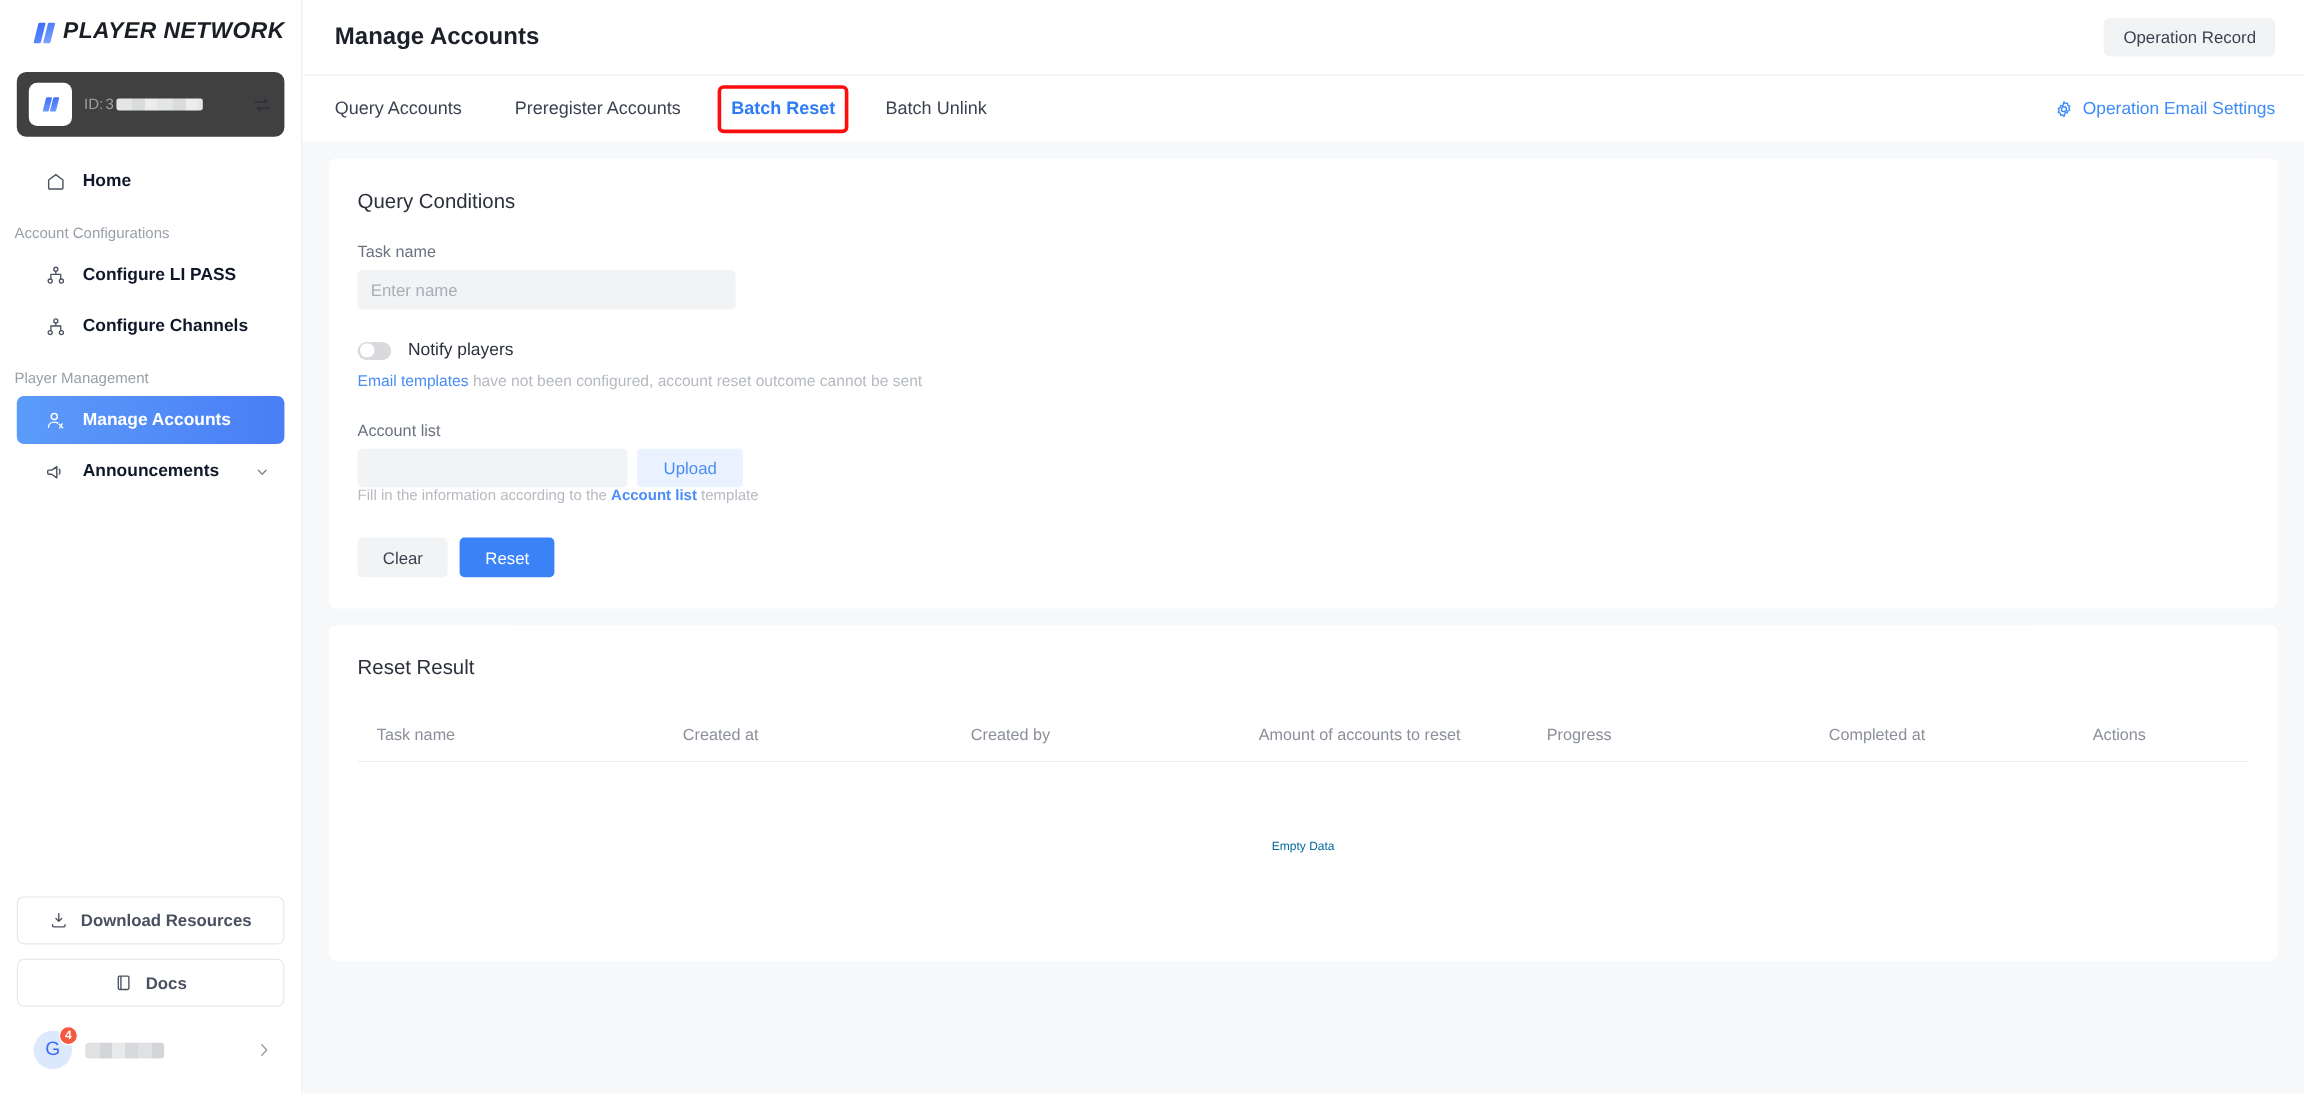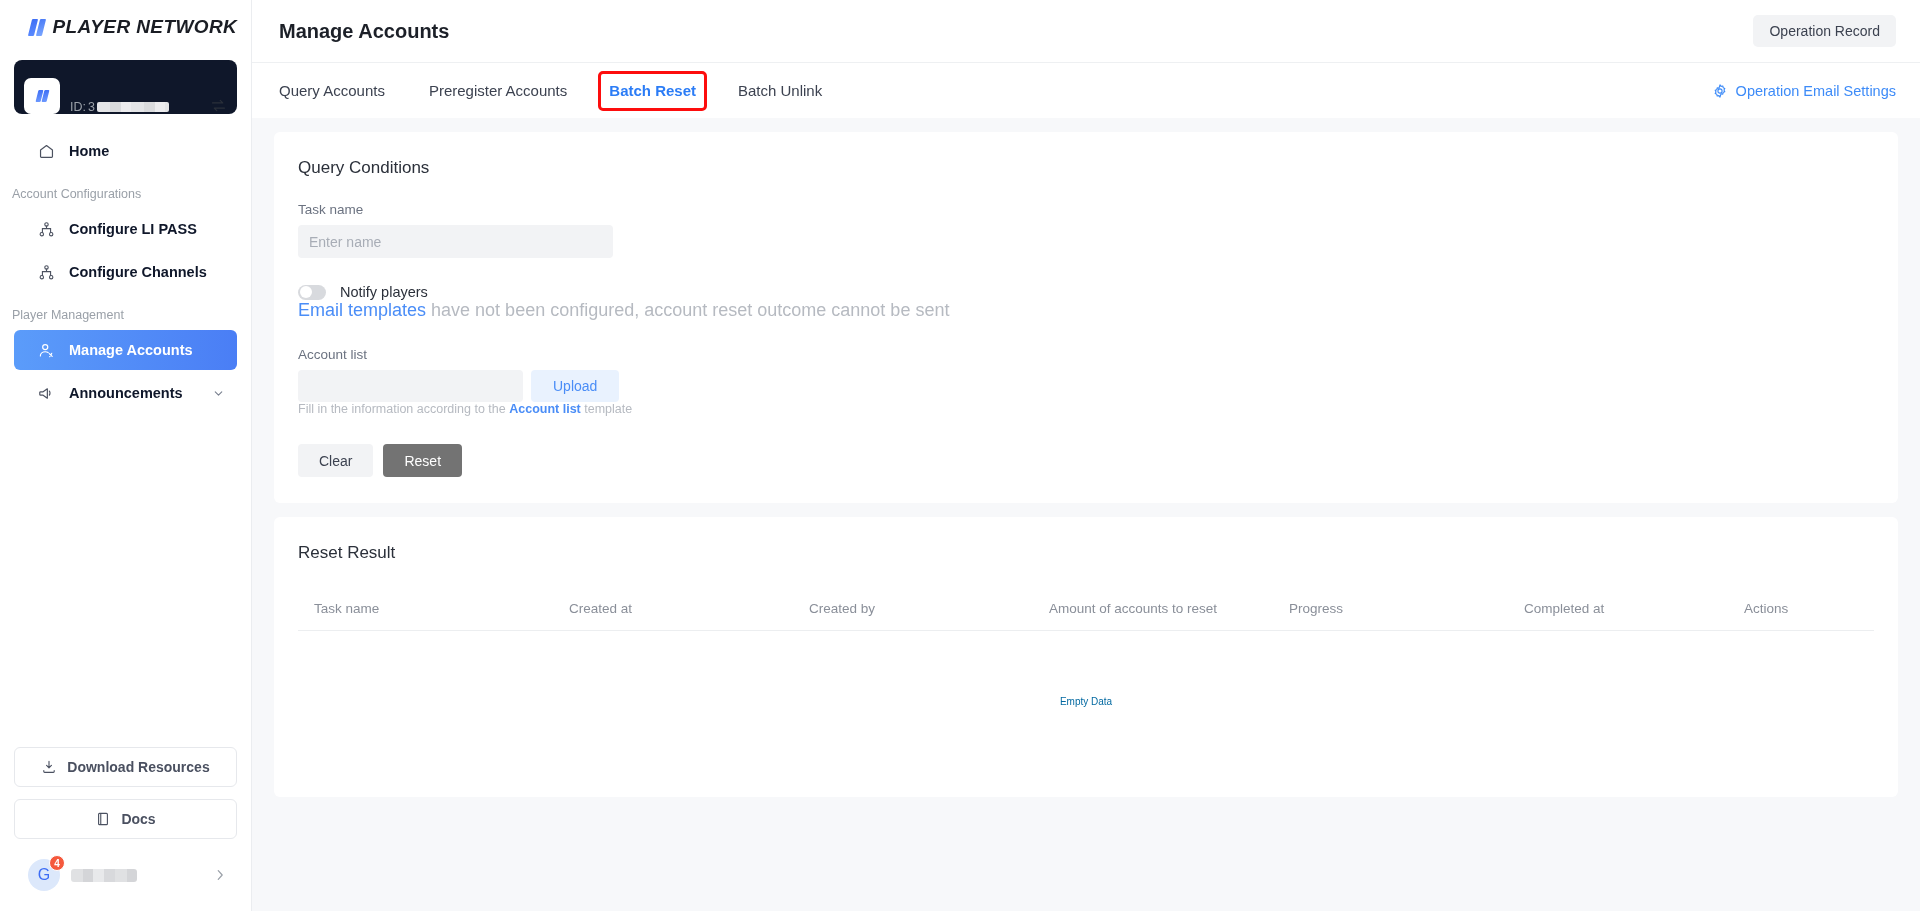--- a/index.html
+++ b/index.html
@@ -35,24 +35,24 @@
     border-radius: 1px;
   }
   .brand-mark i.b2 { height: 17px; background: linear-gradient(160deg,#4a7bf7,#7aa6ff); }
   .brand-name {
     font-size: 19px; font-weight: 700; letter-spacing: 0.4px;
     color: #1a1d24; font-style: italic; white-space: nowrap;
   }
 
   .acct-card {
     margin: 6px 14px 10px 14px;
-    background: #0f172a;
+    background: #404040;
     border-radius: 8px;
     height: 54px;
-    display: flex; align-items: flex-end;
+    display: flex; align-items: center;
     padding: 0 10px; gap: 10px;
   }
   .acct-logo {
     width: 36px; height: 36px; background: #fff; border-radius: 7px;
     display: flex; align-items: center; justify-content: center;
     flex: 0 0 36px;
   }
   .acct-logo i {
     display:block; width:4.5px; height:12px; transform: skewX(-14deg);
     background: linear-gradient(160deg,#3d6df5,#6f9bff); border-radius:1px;
@@ -183,21 +183,21 @@
   .toggle {
     width: 28px; height: 15px; border-radius: 8px; background:#d8dade;
     position:relative; cursor:pointer; flex: 0 0 28px;
   }
   .toggle .knob {
     position:absolute; top:1.5px; left:1.5px; width:12px; height:12px;
     border-radius:50%; background:#fff;
   }
   .toggle-label { font-size: 14.5px; color:#2b303a; }
   .hint {
-    font-size: 18px; color:#b6bac1; 
+    font-size: 13px; color:#b6bac1; margin-top: 10px;
   }
   .hint a, .link { color:#4a8df7; text-decoration:none; cursor:pointer; }
   .link-strong { color:#4a8df7; font-weight:700; text-decoration:none; cursor:pointer; }
 
   .upload-block { margin-top: 26px; }
   .upload-row { display:flex; gap: 8px; margin-top: 8px; }
   .upload-file {
     width: 225px; height: 32px; background:#f2f3f5; border-radius:4px;
   }
   .upload-btn {
@@ -205,21 +205,21 @@
     border:none; border-radius:4px; font-size:14px; font-family:inherit; cursor:pointer;
   }
   .upload-hint { font-size: 12.5px; color:#b6bac1; }
 
   .actions { display:flex; gap: 10px; margin-top: 28px; }
   .btn {
     height: 33px; padding: 0 21px; border:none; border-radius:4px;
     font-size: 14px; font-family:inherit; cursor:pointer;
   }
   .btn-clear { background:#f2f3f5; color:#3c4250; }
-  .btn-primary { background:#737373; color:#fff; }
+  .btn-primary { background:#3b82f6; color:#fff; }
 
   
   .table { width:100%; margin-top: 4px; }
   .thead {
     display:flex; padding: 0 16px;
     border-bottom: 1px solid #eceef0;
     height: 44px; align-items:center;
   }
   .th { font-size: 13.5px; color:#8a8f99; }
   .c1 { flex: 0 0 255px; }

